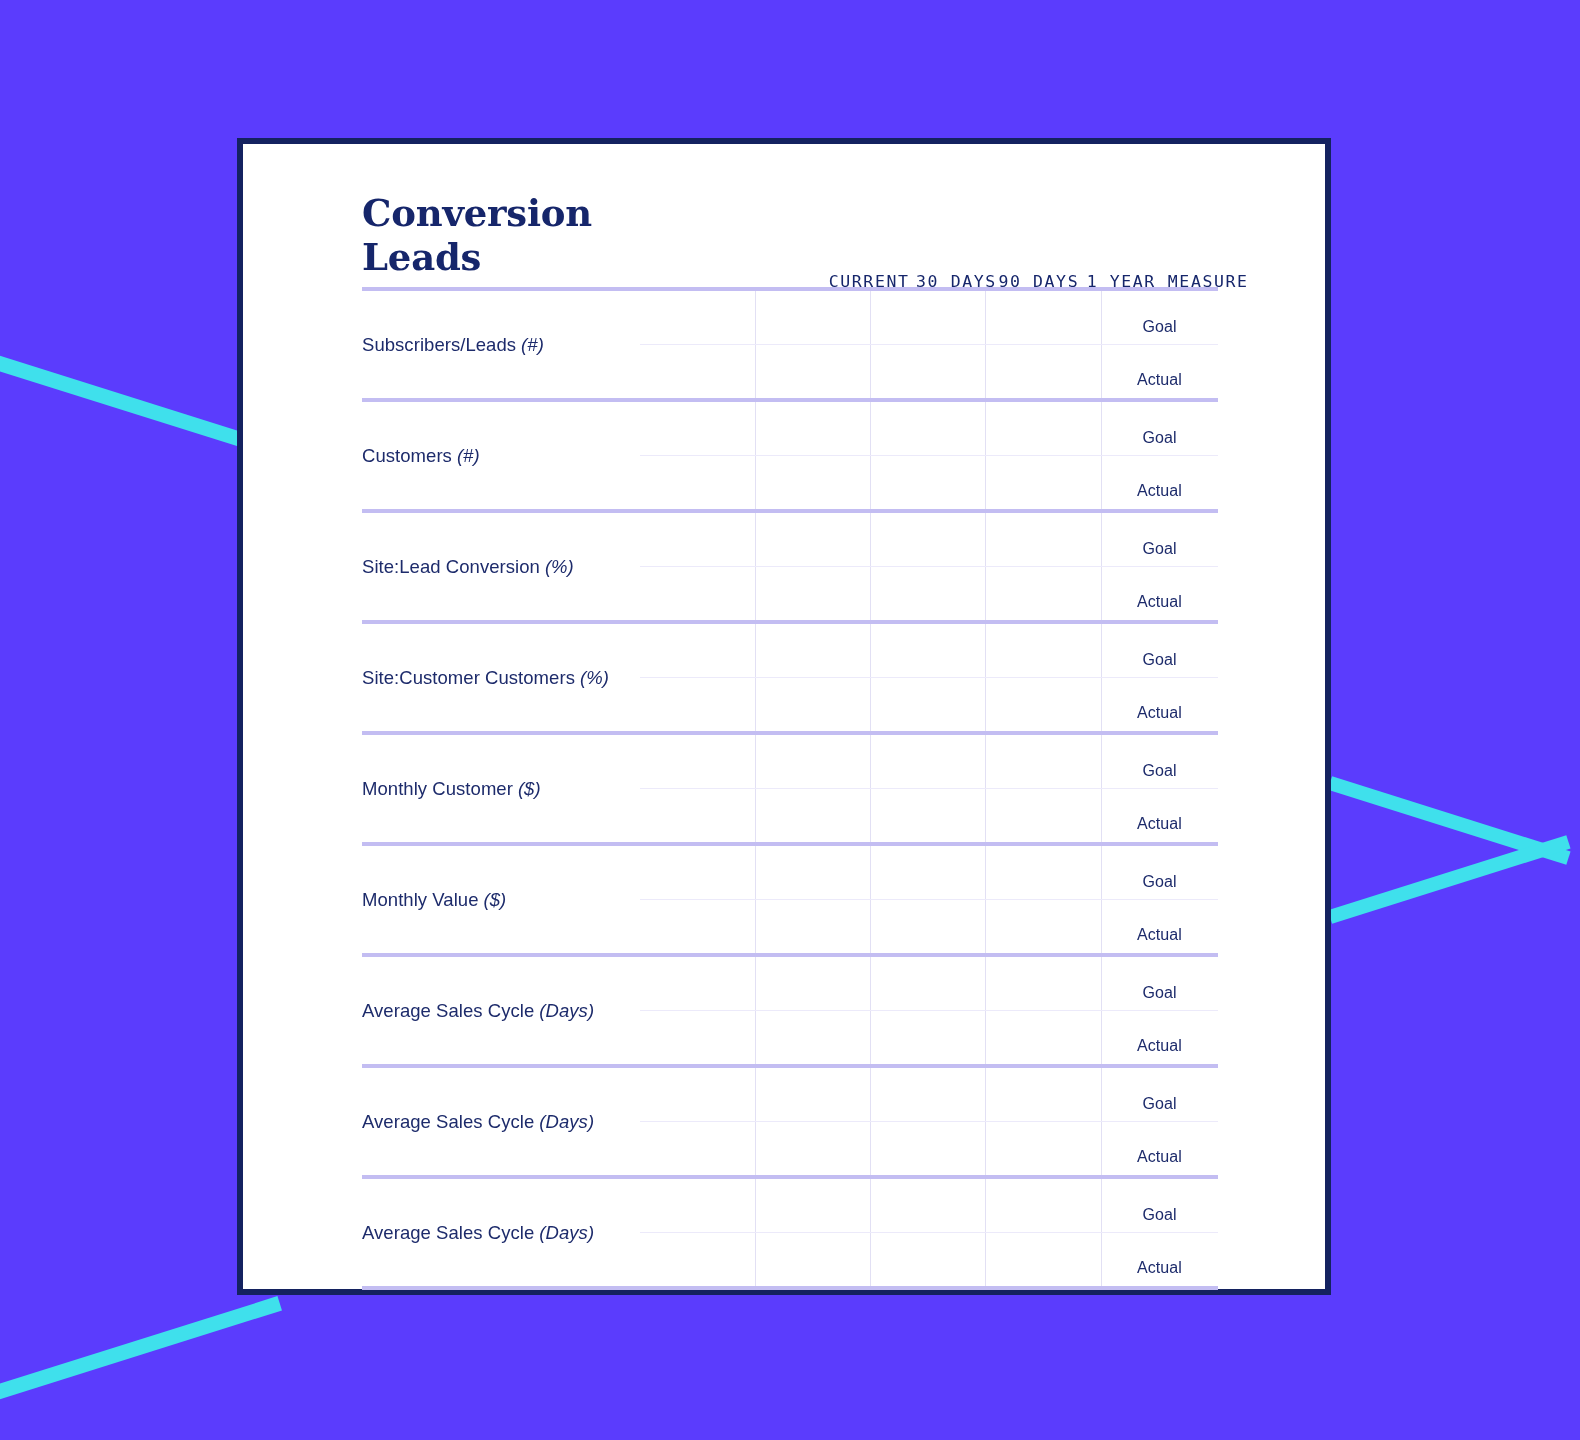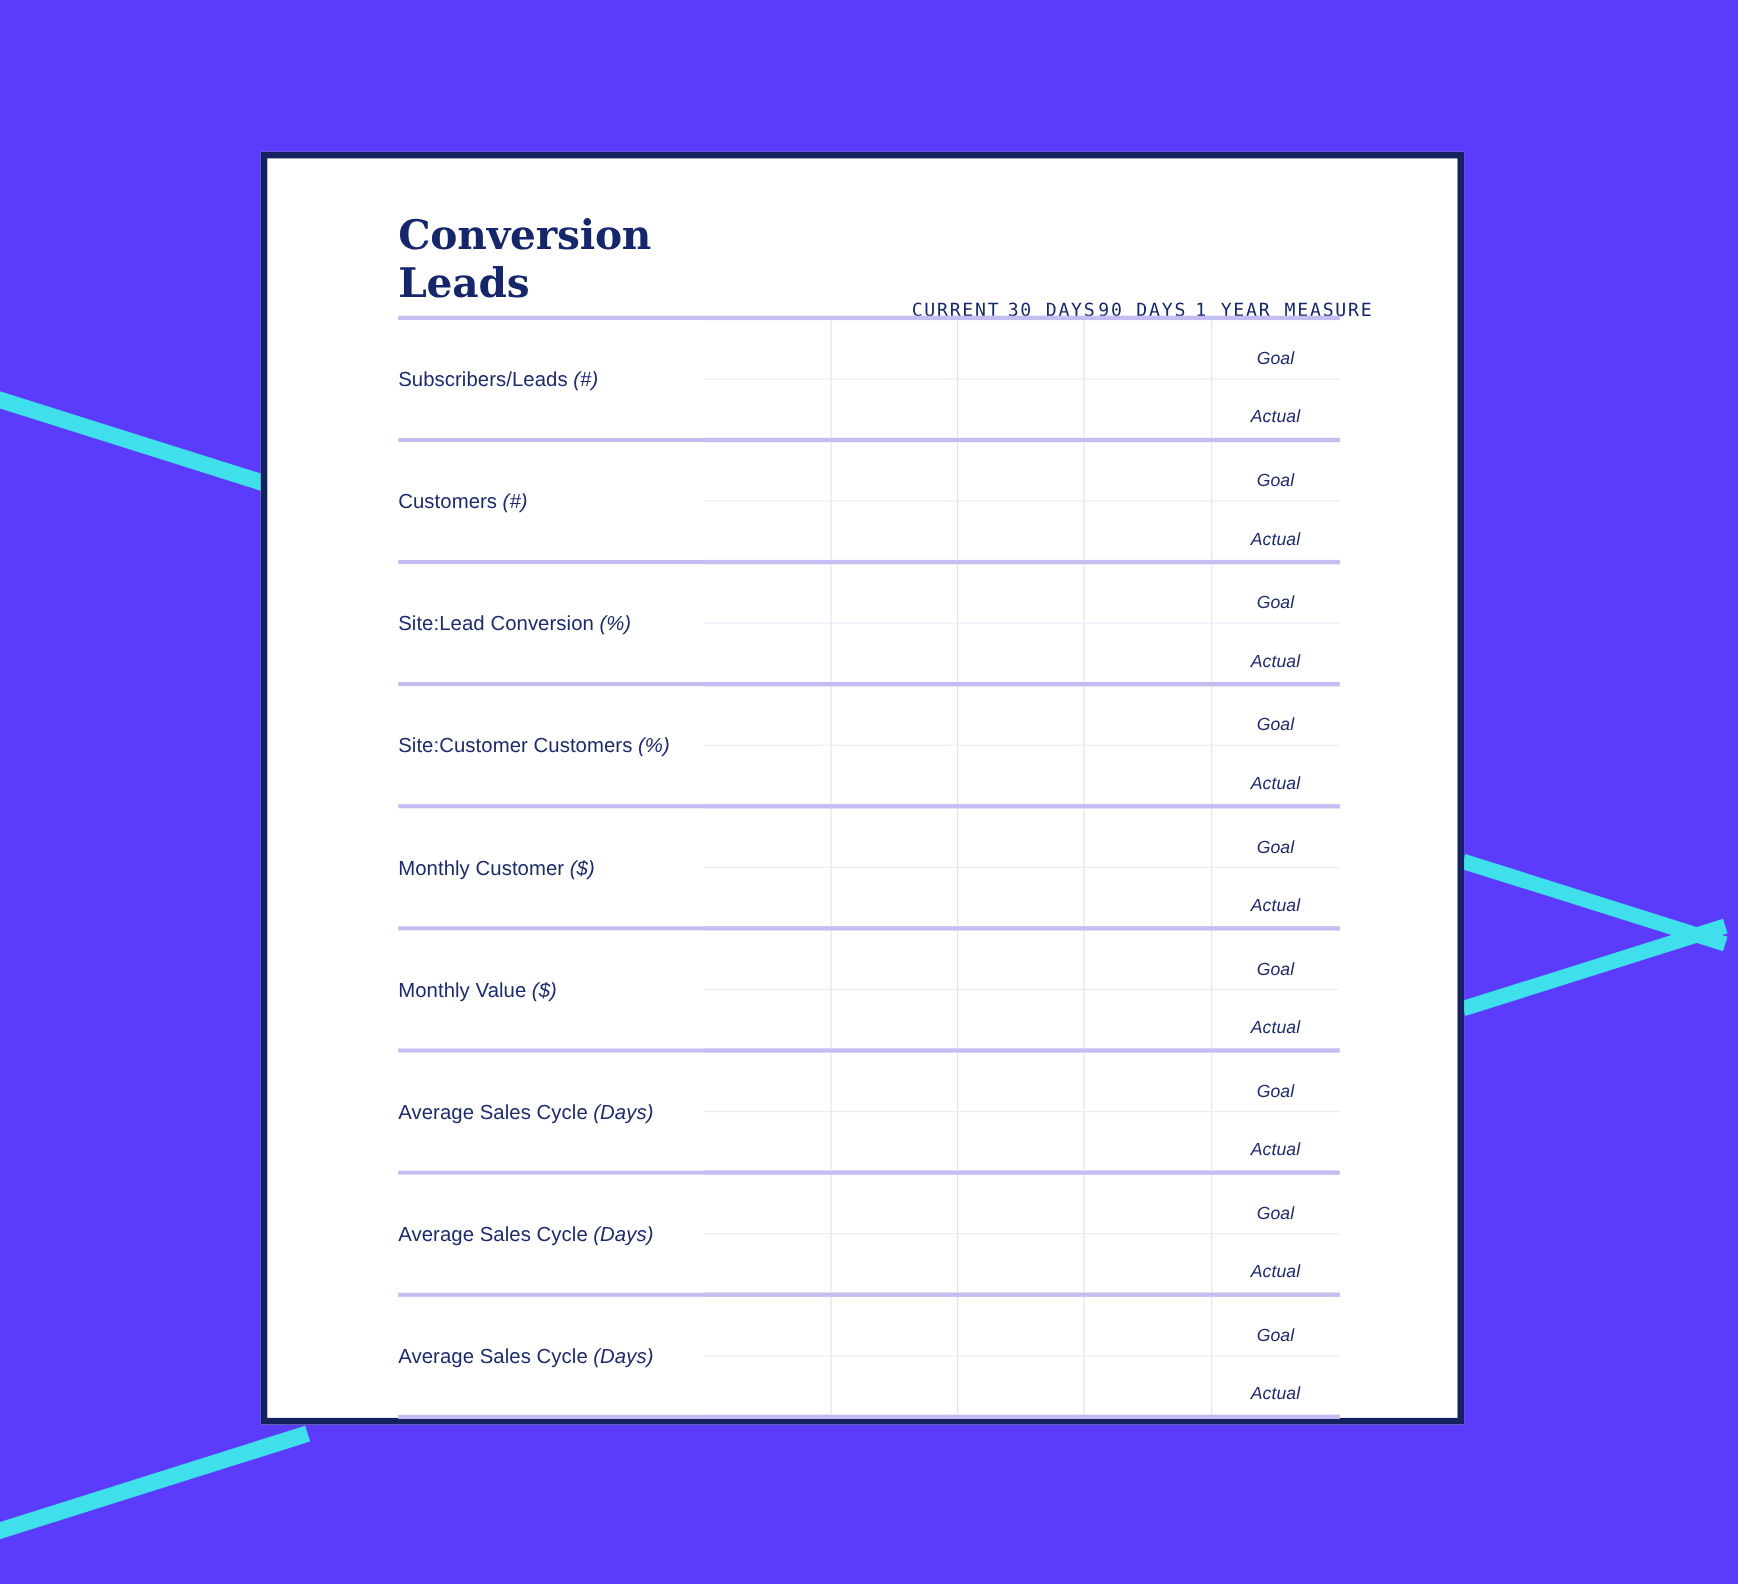--- a/index.html
+++ b/index.html
@@ -222,21 +222,20 @@
     display: flex;
     flex-direction: column;
     z-index: 3;
   }
   .measure-cell {
     flex: 1 1 50%;
     display: flex;
     align-items: center;
     justify-content: center;
     font-size: 16px;
-    font-style: italic;
     color: #1d2b6b;
     letter-spacing: 0.1px;
     margin-top: 18px;
   }
 </style>
 </head>
 <body>
 
 <div class="decor-layer">
   <div class="cyan-line upper-left"></div>

